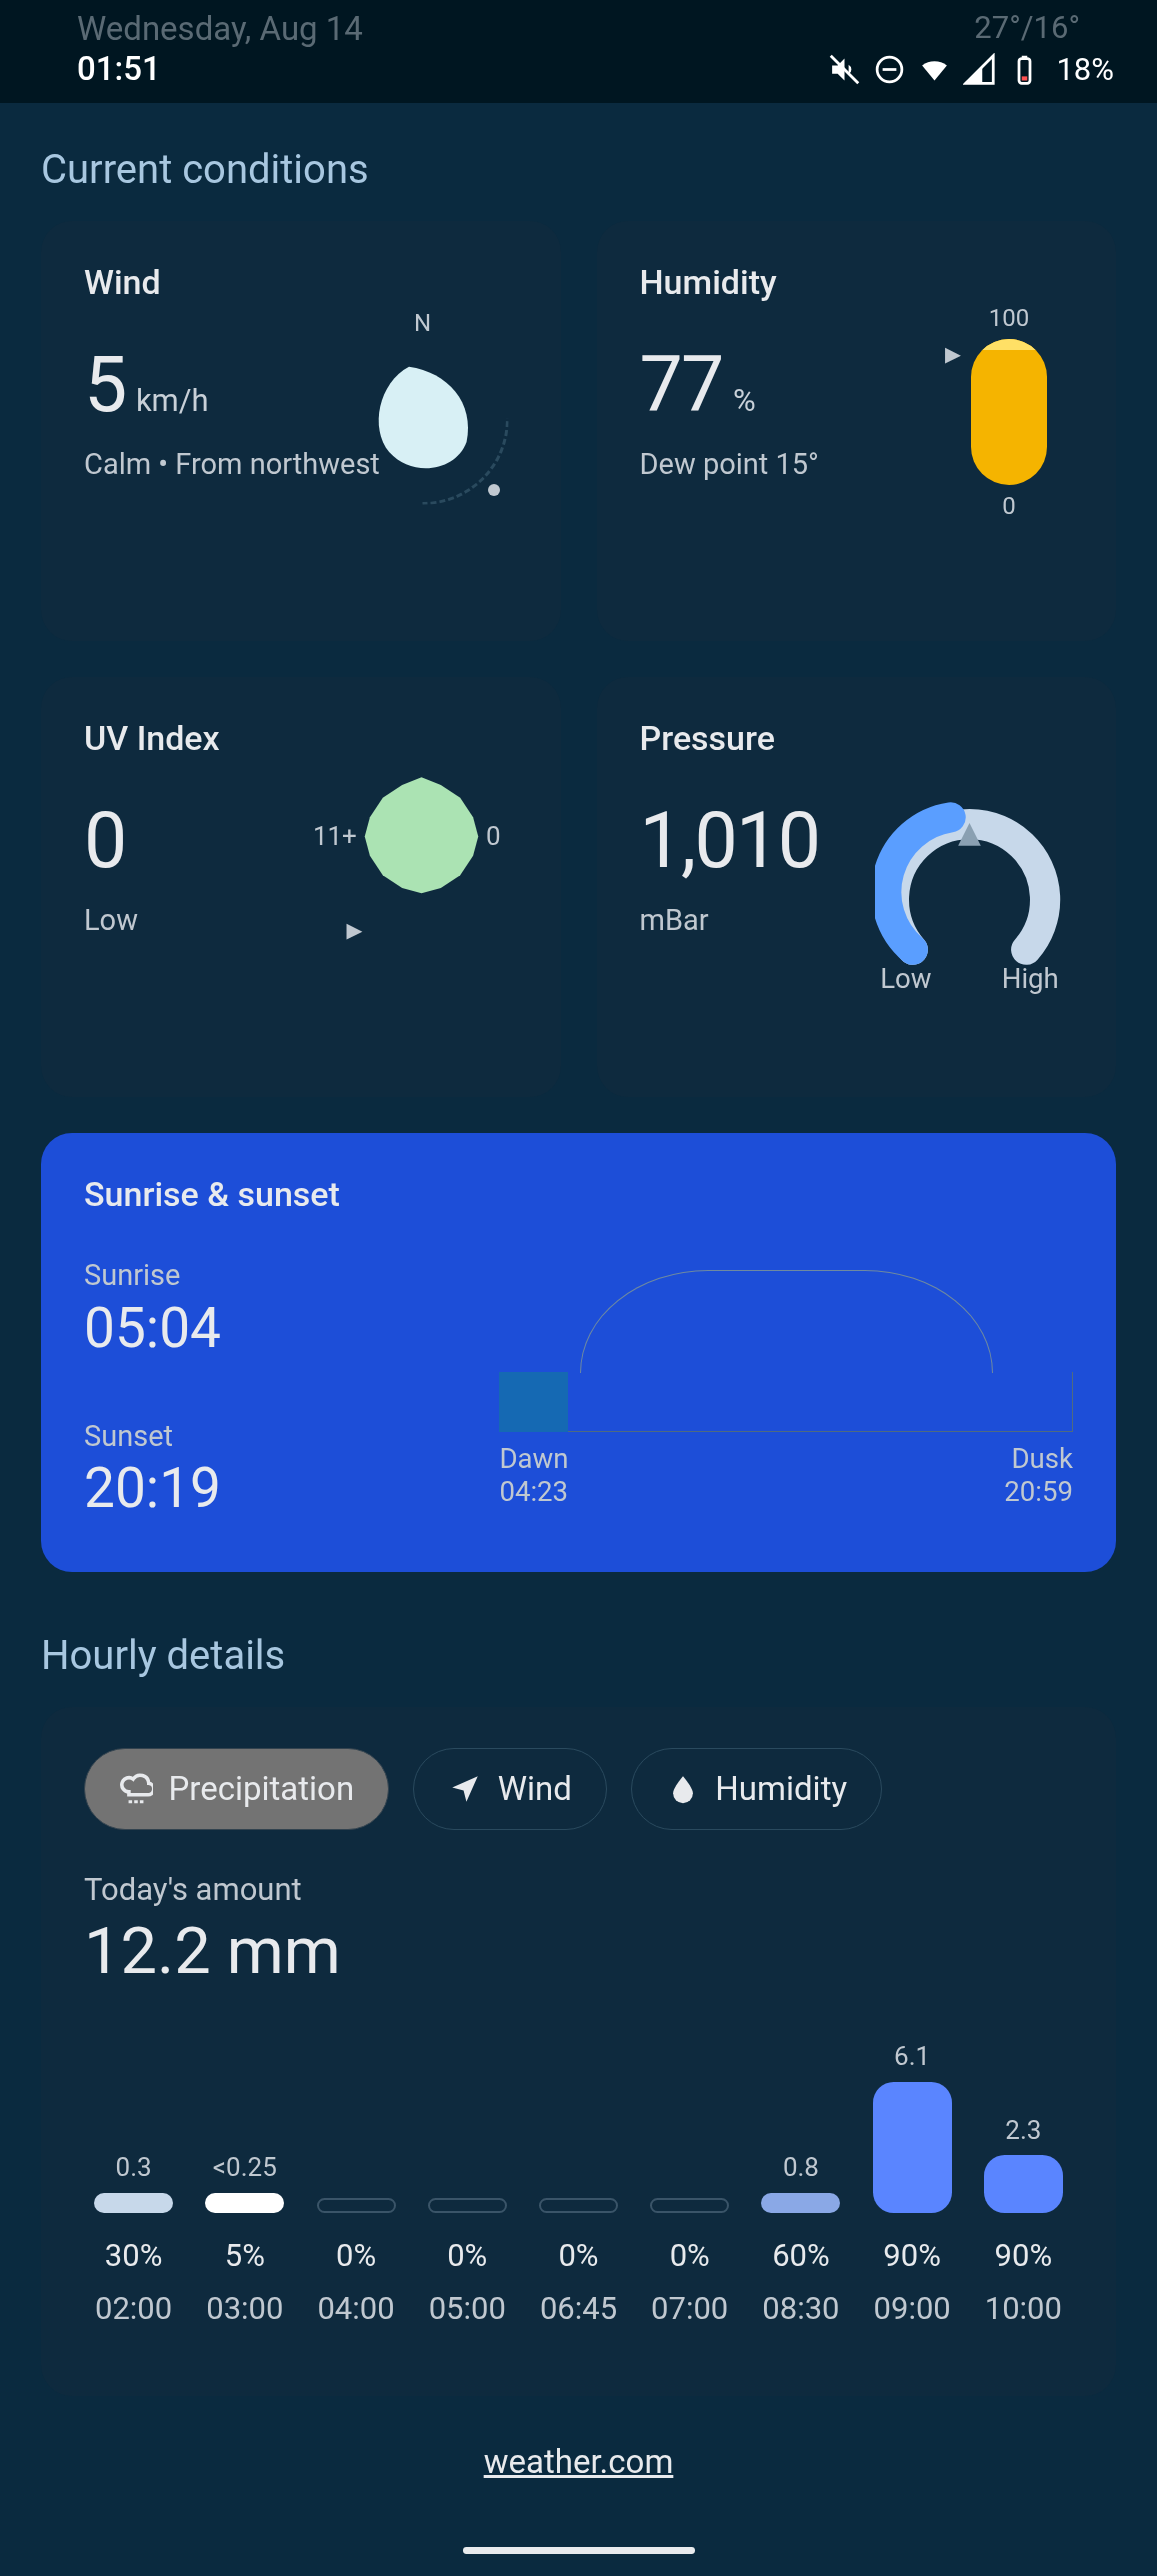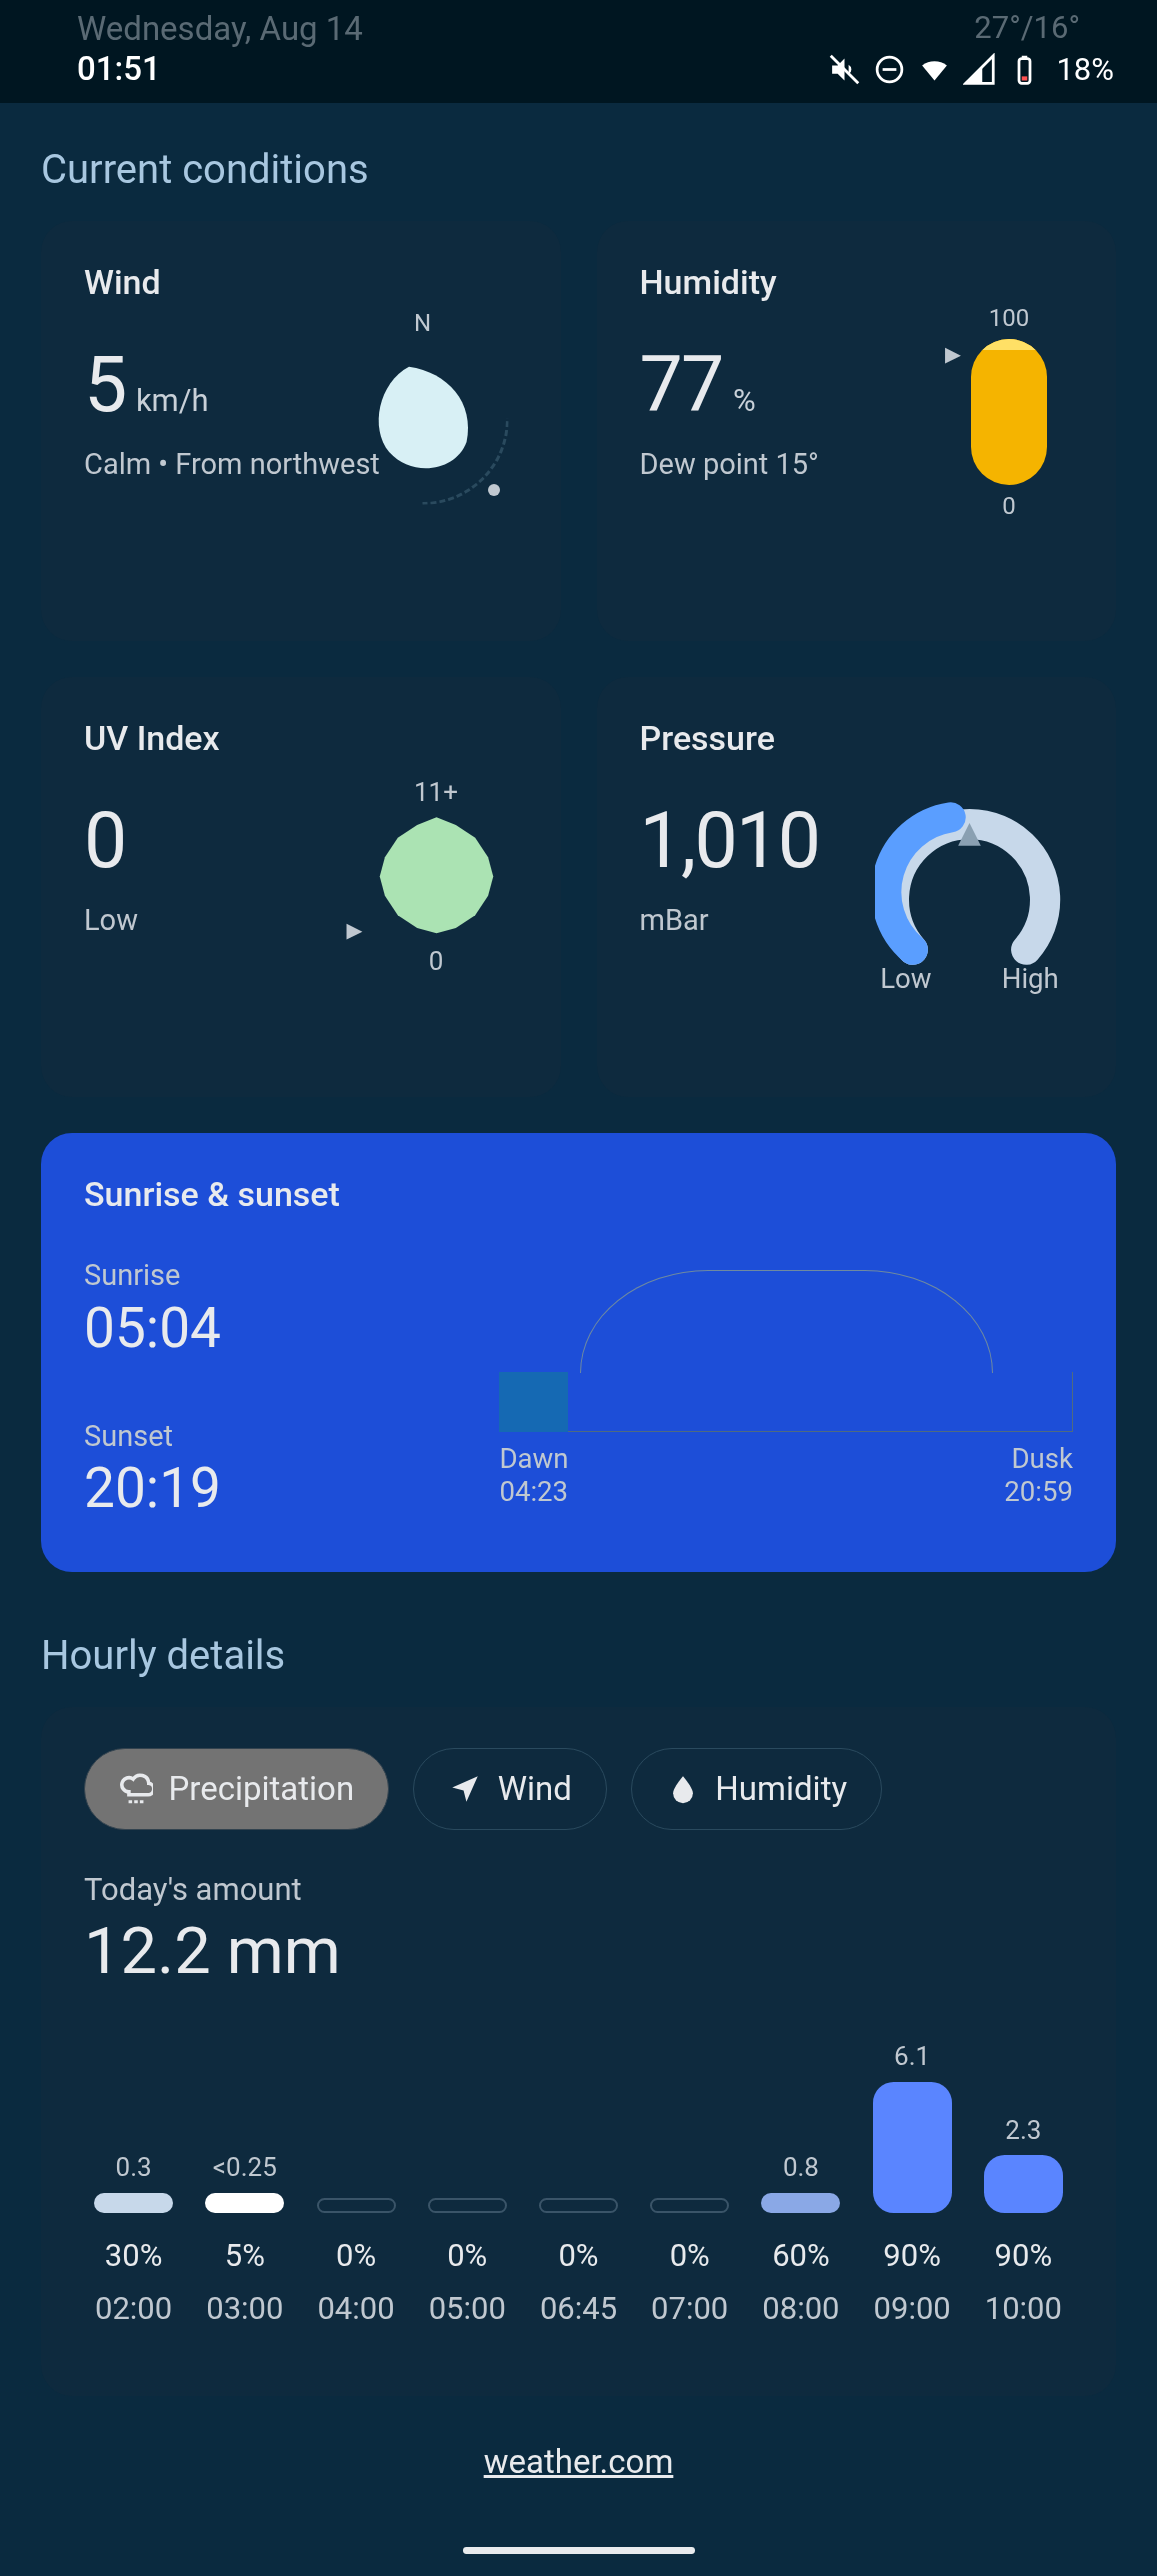--- a/index.html
+++ b/index.html
@@ -58,21 +58,21 @@
   .compass-blob { position:absolute; left:50%; top:50%; transform:translate(-50%,-50%) rotate(-15deg); }
 
   
   .hum-wrap { position:absolute; right: 69px; top: 77px; display:flex; flex-direction:column; align-items:center; }
   .hum-lab { color:#c0c8d0; font-size:24px; margin:6.9px 0; }
   .hum-bar { width: 76px; height: 146px; border-radius: 38px; background:#f5b400; position:relative; overflow:hidden; }
   .hum-bar::before { content:''; position:absolute; top:0; left:0; right:0; height:10.3px; background:#ffe066; border-radius:38px 38px 0 0;}
   .hum-ptr { position:absolute; right: 155px; top: 121px; color:#c0c8d0; font-size:20.7px; }
 
   
-  .uv-wrap { position:absolute; right: 60px; top: 95px; display:flex; flex-direction:column; align-items:center; }
+  .uv-wrap { position:absolute; right: 60px; top: 95px; display:flex; flex-direction:row; align-items:center; }
   .uv-lab { color:#c0c8d0; font-size:26px; margin:5.2px 0; }
   .uv-ptr { position:absolute; right: 198px; top: 241px; color:#c0c8d0; font-size:20.7px; }
 
   
   .press-wrap { position:absolute; right: 52px; top: 112px; width: 189px; height: 189px; }
   .press-labels { position:absolute; bottom:-17px; left:0; right:0; display:flex; justify-content:space-between; color:#c0c8d0; font-size:27.6px; padding: 0 5.2px; }
 
   
   .card-full { grid-column: 1 / -1; background:#1d4ed8; border-radius:31px; padding:41px 43px 52px 43px; margin-top:36px; }
   .sun-grid { display:flex; }
@@ -327,21 +327,21 @@
           </div>
           <div class="pct">0%</div>
           <div class="hr">07:00</div>
         </div>
         <div class="hcol">
           <div class="bar-area">
             <div class="bar-lab">0.8</div>
             <div class="bar" style="height:20.7px;background:#8aa8e6;"></div>
           </div>
           <div class="pct">60%</div>
-          <div class="hr">08:00</div>
+          <div class="hr">08:30</div>
         </div>
         <div class="hcol">
           <div class="bar-area">
             <div class="bar-lab">6.1</div>
             <div class="bar" style="height:155px;background:#5a85ff;"></div>
           </div>
           <div class="pct">90%</div>
           <div class="hr">09:00</div>
         </div>
         <div class="hcol">

